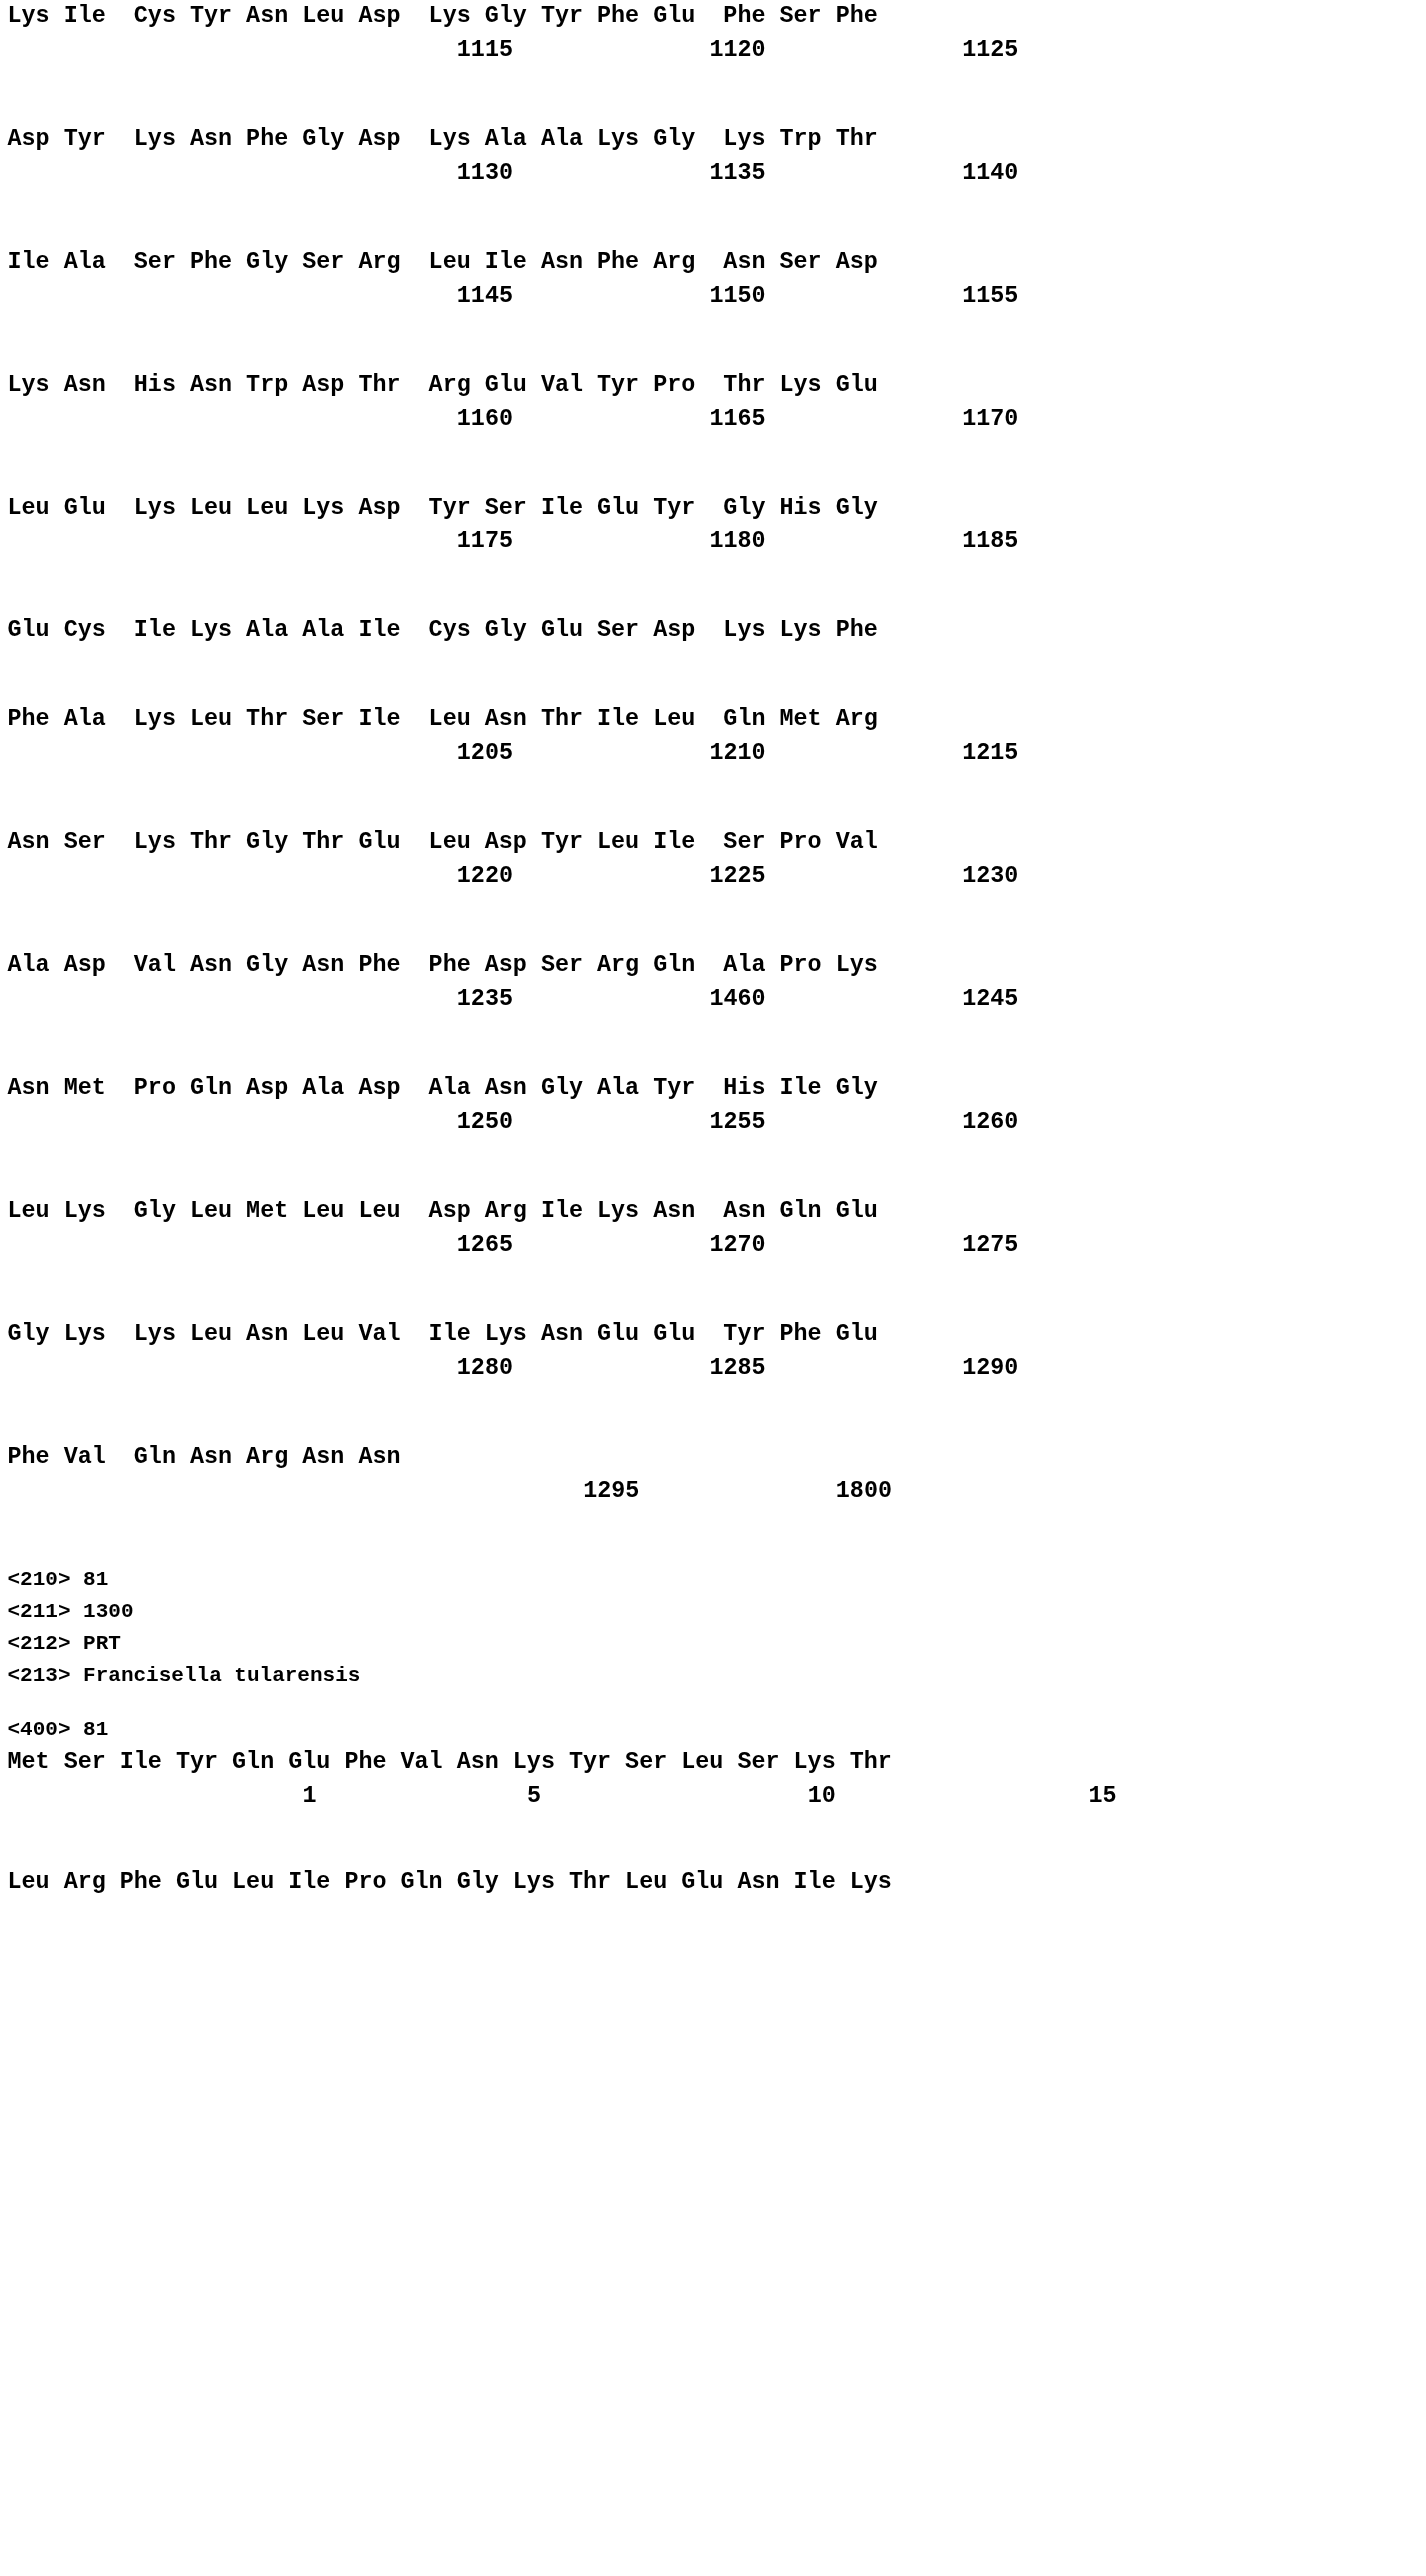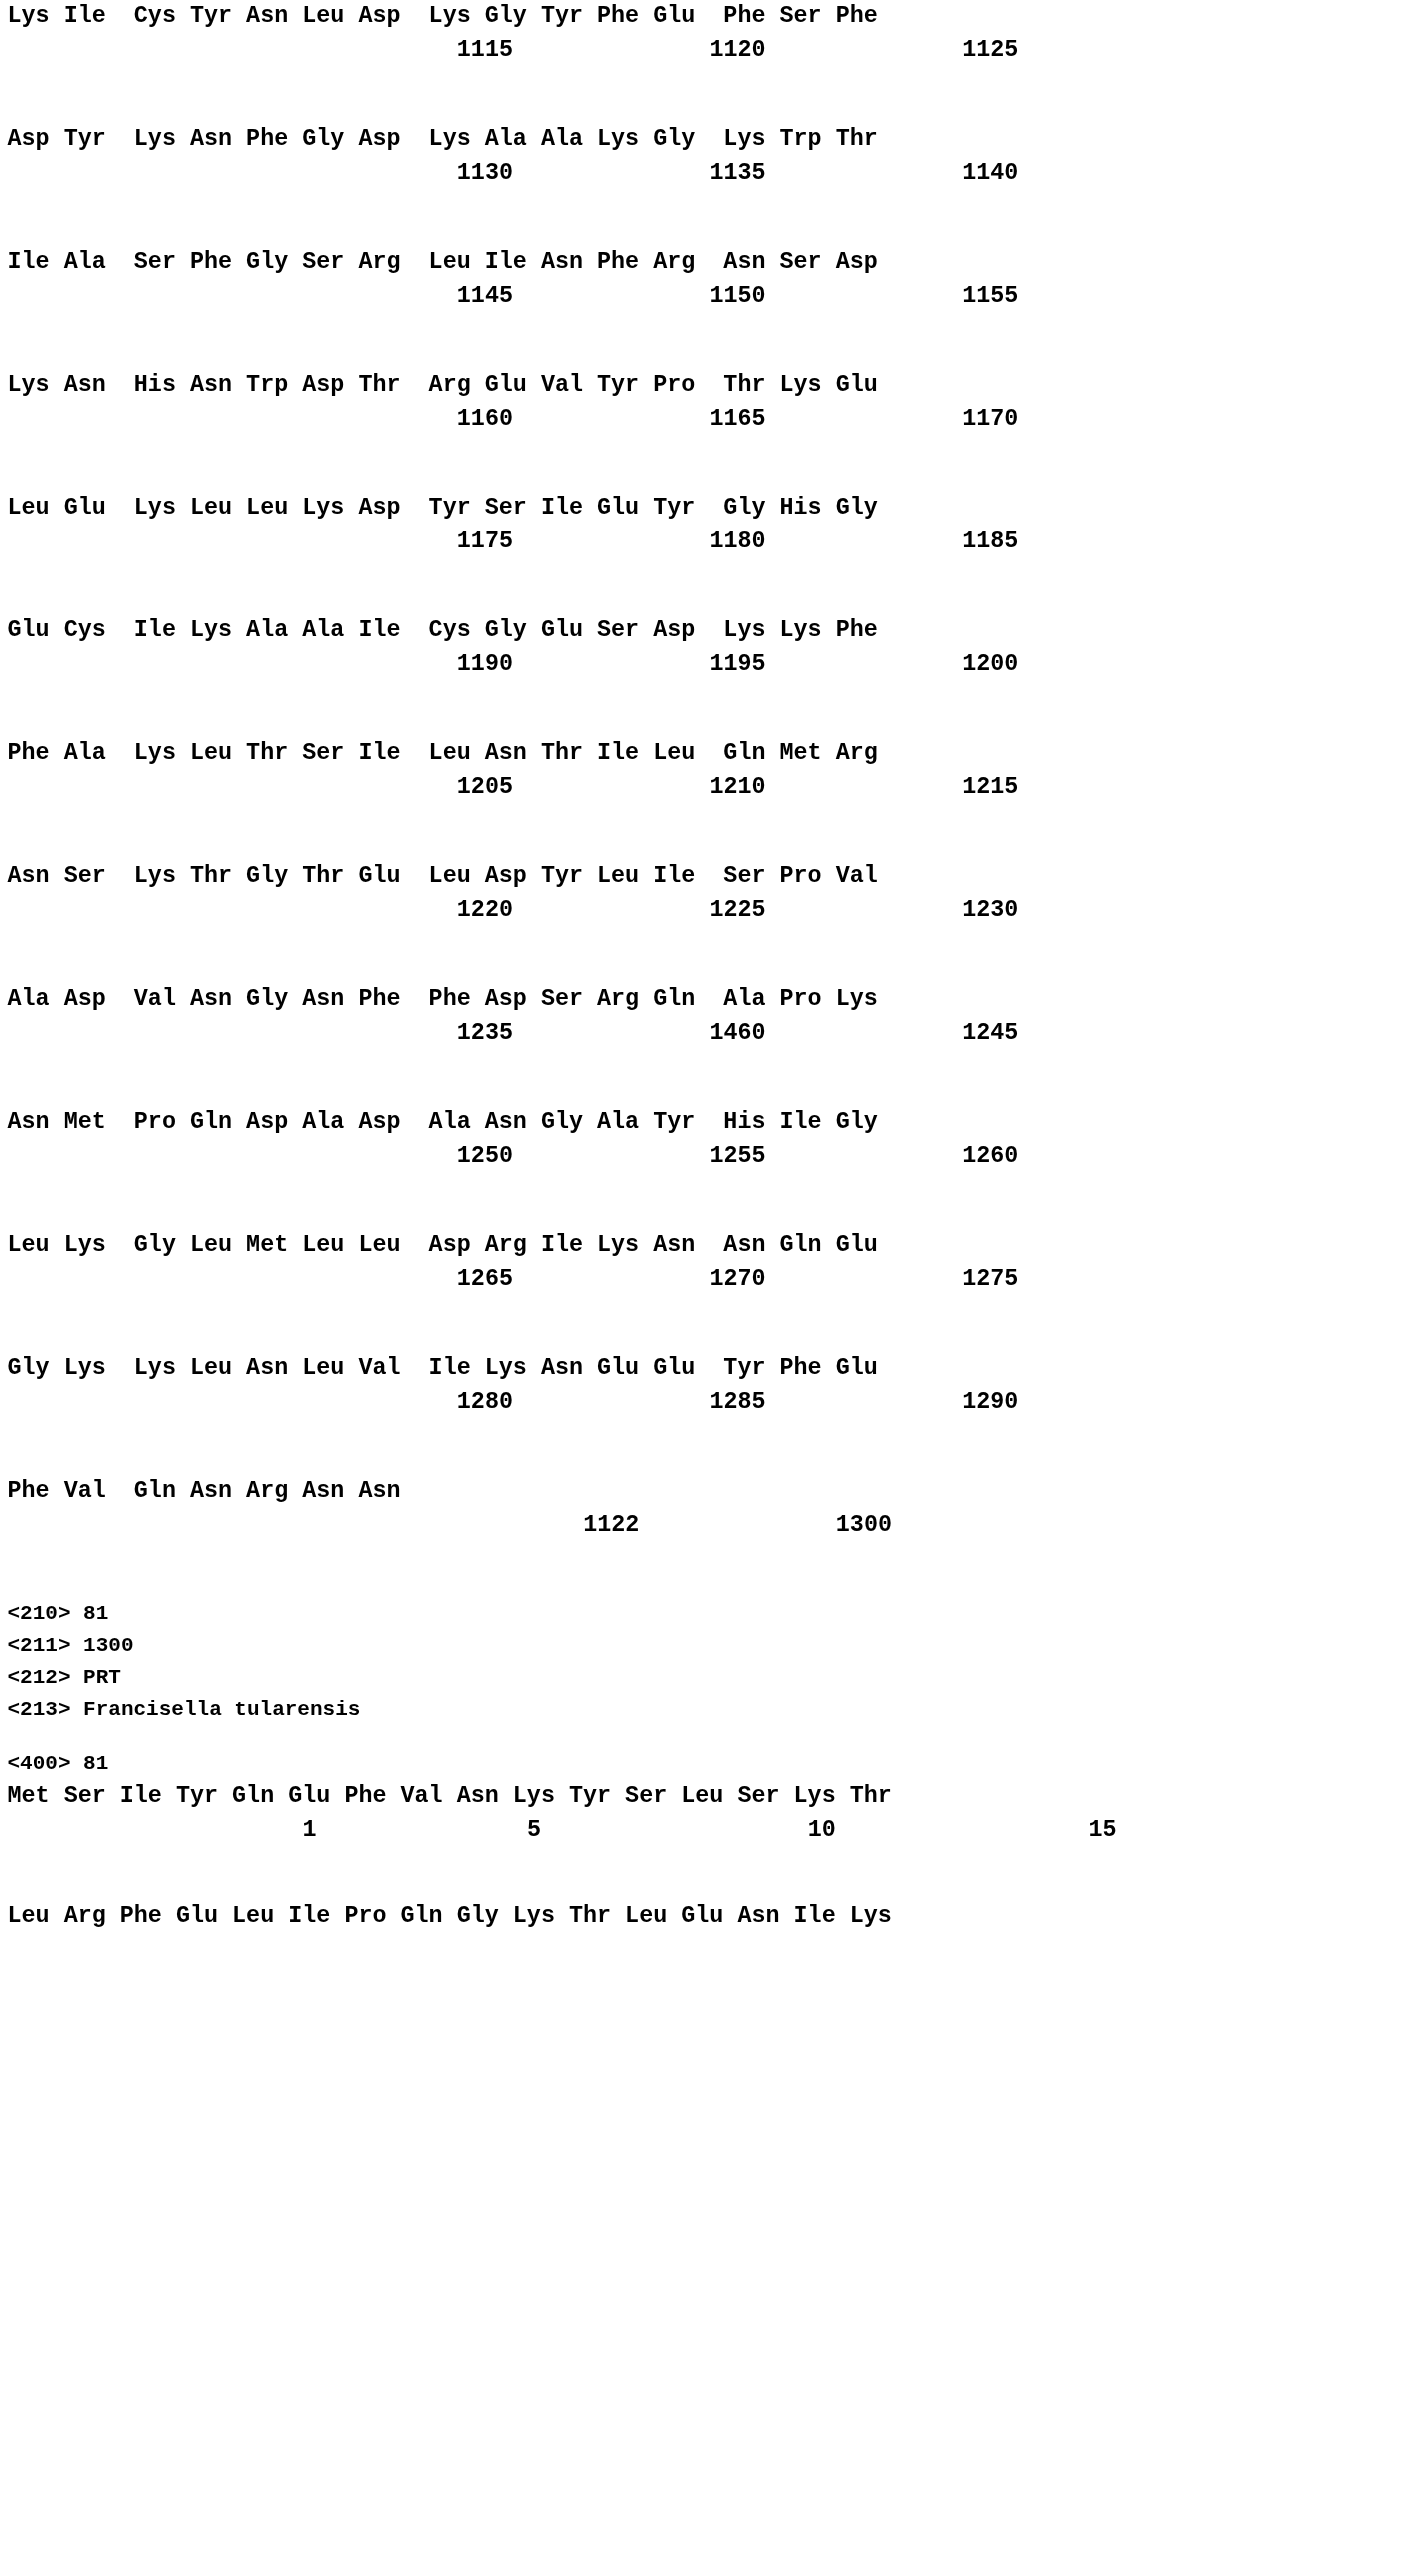--- a/index.html
+++ b/index.html
@@ -83,21 +83,20 @@
       <div class="num-line">    1160              1165              1170</div>
     </div>
 
     <div class="seq-block">
       <div class="seq-line">Leu Glu  Lys Leu Leu Lys Asp  Tyr Ser Ile Glu Tyr  Gly His Gly</div>
       <div class="num-line">    1175              1180              1185</div>
     </div>
 
     <div class="seq-block">
       <div class="seq-line">Glu Cys  Ile Lys Ala Ala Ile  Cys Gly Glu Ser Asp  Lys Lys Phe</div>
-      <div class="num-line">    1190              1195              1200</div>
     </div>
 
     <div class="seq-block">
       <div class="seq-line">Phe Ala  Lys Leu Thr Ser Ile  Leu Asn Thr Ile Leu  Gln Met Arg</div>
       <div class="num-line">    1205              1210              1215</div>
     </div>
 
     <div class="seq-block">
       <div class="seq-line">Asn Ser  Lys Thr Gly Thr Glu  Leu Asp Tyr Leu Ile  Ser Pro Val</div>
       <div class="num-line">    1220              1225              1230</div>
@@ -118,21 +117,21 @@
       <div class="num-line">    1265              1270              1275</div>
     </div>
 
     <div class="seq-block">
       <div class="seq-line">Gly Lys  Lys Leu Asn Leu Val  Ile Lys Asn Glu Glu  Tyr Phe Glu</div>
       <div class="num-line">    1280              1285              1290</div>
     </div>
 
     <div class="seq-block">
       <div class="seq-line">Phe Val  Gln Asn Arg Asn Asn</div>
-      <div class="num-line">    1122              1300</div>
+      <div class="num-line">    1295              1800</div>
     </div>
 
     <div class="tag-block">
       <div class="tag-line">&lt;210&gt; 81</div>
       <div class="tag-line">&lt;211&gt; 1300</div>
       <div class="tag-line">&lt;212&gt; PRT</div>
       <div class="tag-line">&lt;213&gt; Francisella tularensis</div>
     </div>
 
     <div class="gap-small"></div>

